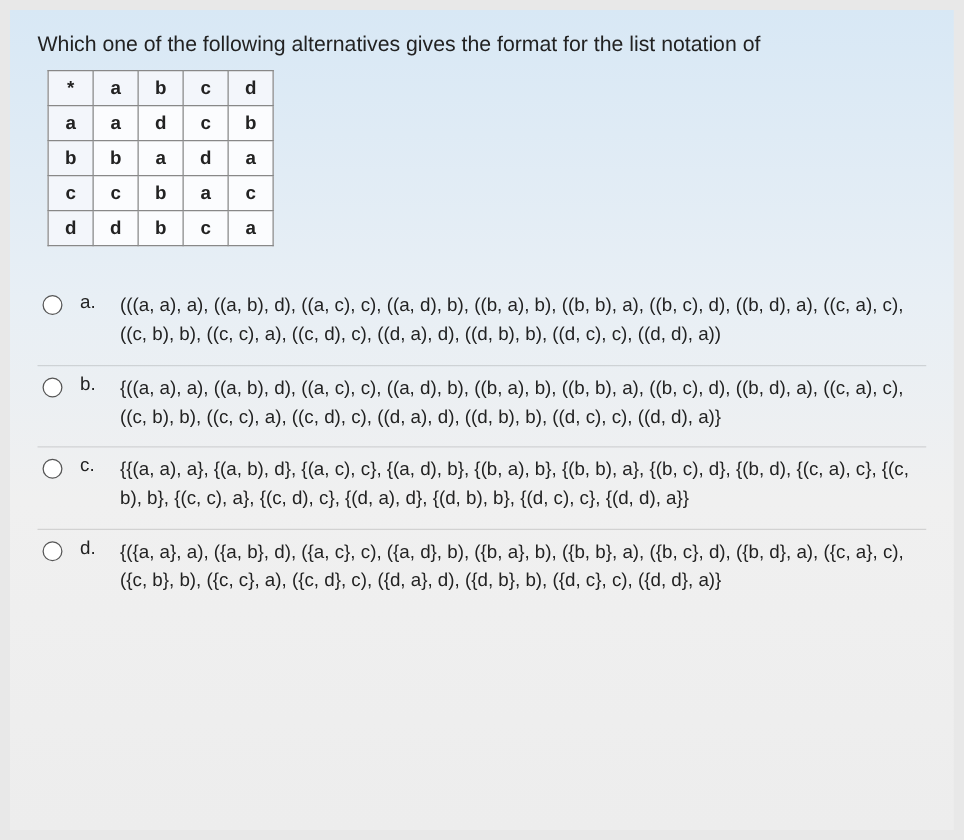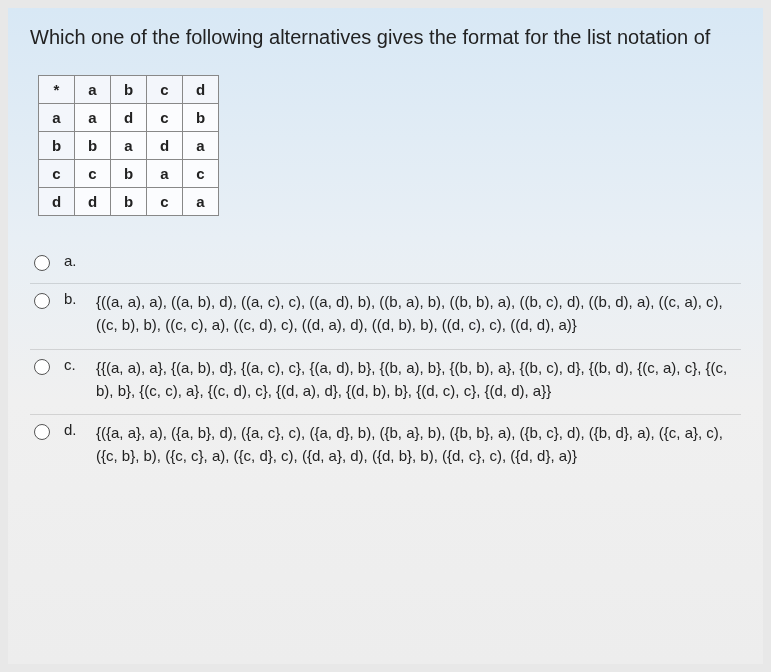--- a/index.html
+++ b/index.html
@@ -8,23 +8,23 @@
       background: #e8e8e8;
       padding: 8px;
       width: 771px;
     }
     .page {
       background: linear-gradient(180deg, #d8e8f5 0%, #e8eff5 35%, #f0f0f0 60%, #ededed 100%);
       padding: 18px 22px 28px 22px;
       min-height: 656px;
     }
     .question {
-      font-size: 20px;
+      font-size: 17px;
       color: #222;
-      margin-bottom: 26px;
+      margin-bottom: 10px;
     }
     table.optable {
       border-collapse: collapse;
       margin: 4px 0 30px 8px;
       background: #fbfcfe;
     }
     table.optable td {
       border: 1px solid #888;
       width: 36px;
       height: 28px;
@@ -116,20 +116,21 @@
       <td>c</td>
       <td>a</td>
     </tr>
   </tbody>
     </table>
 
   <div class="options">
     <div class="option-row">
       <div class="radio"></div>
       <div class="opt-label">a.</div>
+      <div class="opt-text">(((a, a), a), ((a, b), d), ((a, c), c), ((a, d), b), ((b, a), b), ((b, b), a), ((b, c), d), ((b, d), a), ((c, a), c), ((c, b), b), ((c, c), a), ((c, d), c), ((d, a), d), ((d, b), b), ((d, c), c), ((d, d), a))</div>
     </div>
     <div class="option-row">
       <div class="radio"></div>
       <div class="opt-label">b.</div>
       <div class="opt-text">{((a, a), a), ((a, b), d), ((a, c), c), ((a, d), b), ((b, a), b), ((b, b), a), ((b, c), d), ((b, d), a), ((c, a), c), ((c, b), b), ((c, c), a), ((c, d), c), ((d, a), d), ((d, b), b), ((d, c), c), ((d, d), a)}</div>
     </div>
     <div class="option-row">
       <div class="radio"></div>
       <div class="opt-label">c.</div>
       <div class="opt-text">{{(a, a), a}, {(a, b), d}, {(a, c), c}, {(a, d), b}, {(b, a), b}, {(b, b), a}, {(b, c), d}, {(b, d), {(c, a), c}, {(c, b), b}, {(c, c), a}, {(c, d), c}, {(d, a), d}, {(d, b), b}, {(d, c), c}, {(d, d), a}}</div>

